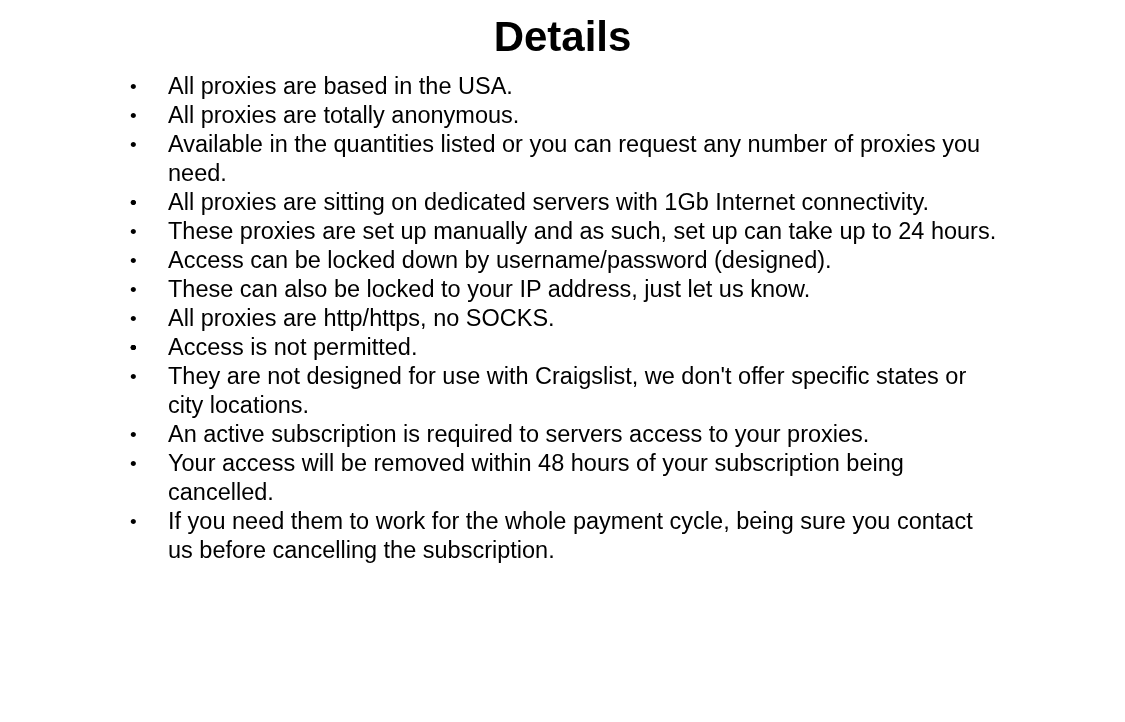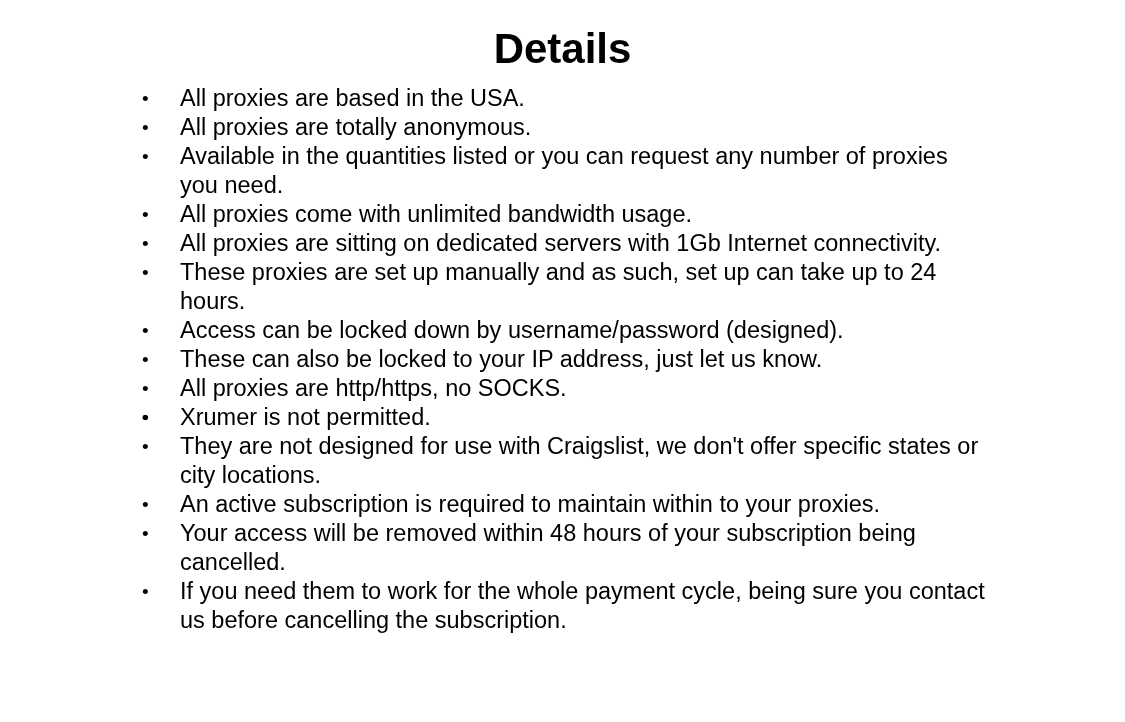--- a/index.html
+++ b/index.html
@@ -12,21 +12,21 @@
     background: #ffffff;
     font-family: "Liberation Sans", sans-serif;
     color: #000000;
     overflow: hidden;
   }
   .page {
     position: relative;
     width: 1125px;
     height: 722px;
     box-sizing: border-box;
-    padding: 12px;
+    padding: 0;
   }
   .doc-title {
     text-align: center;
     font-size: 42px;
     font-weight: bold;
     line-height: 1.0;
     margin: 0;
     padding-top: 16px;
     letter-spacing: 0px;
   }
@@ -53,28 +53,28 @@
 </style>
 </head>
 <body>
 
 <div class="page">
   <h1 class="doc-title">Details</h1>
   <ul class="details-list">
     <li><span class="bullet">•</span><span>All proxies are based in the USA.</span></li>
     <li><span class="bullet">•</span><span>All proxies are totally anonymous.</span></li>
     <li><span class="bullet">•</span><span>Available in the quantities listed or you can request any number of proxies you need.</span></li>
-    <li><span class="bullet">•</span><span>All proxies come with unlimited bandwidth usage.</span></li>
+    <li><span class="bullet">•</span></li>
     <li><span class="bullet">•</span><span>All proxies are sitting on dedicated servers with 1Gb Internet connectivity.</span></li>
     <li><span class="bullet">•</span><span>These proxies are set up manually and as such, set up can take up to 24 hours.</span></li>
     <li><span class="bullet">•</span><span>Access can be locked down by username/password (designed).</span></li>
     <li><span class="bullet">•</span><span>These can also be locked to your IP address, just let us know.</span></li>
     <li><span class="bullet">•</span><span>All proxies are http/https, no SOCKS.</span></li>
     <li><span class="bullet">•</span></li>
     <li><span class="bullet">•</span></li>
     <li><span class="bullet">•</span></li>
-    <li><span class="bullet">•</span><span>Xrumer is not permitted.</span></li>
+    <li><span class="bullet">•</span><span>Access is not permitted.</span></li>
     <li><span class="bullet">•</span><span>They are not designed for use with Craigslist, we don't offer specific states or city locations.</span></li>
-    <li><span class="bullet">•</span><span>An active subscription is required to maintain within to your proxies.</span></li>
+    <li><span class="bullet">•</span><span>An active subscription is required to servers access to your proxies.</span></li>
     <li><span class="bullet">•</span><span>Your access will be removed within 48 hours of your subscription being cancelled.</span></li>
     <li><span class="bullet">•</span><span>If you need them to work for the whole payment cycle, being sure you contact us before cancelling the subscription.</span></li>
   </ul>
 </div>
 
 </body></html>

